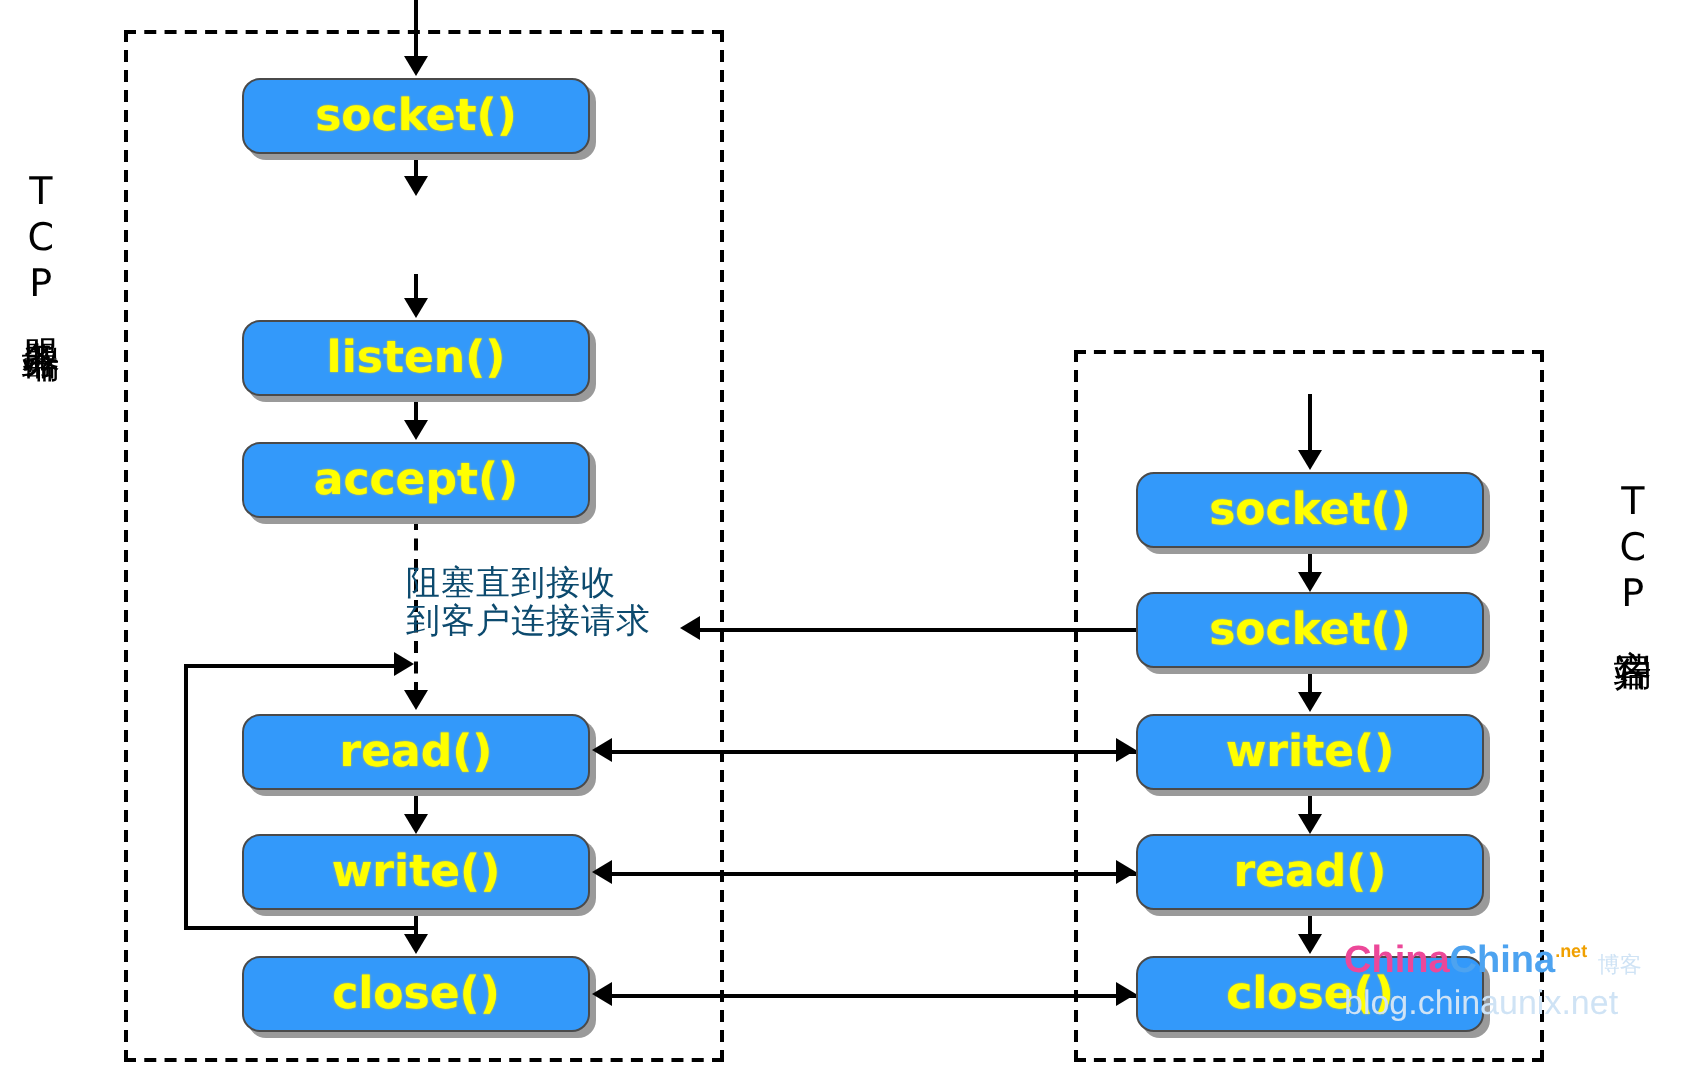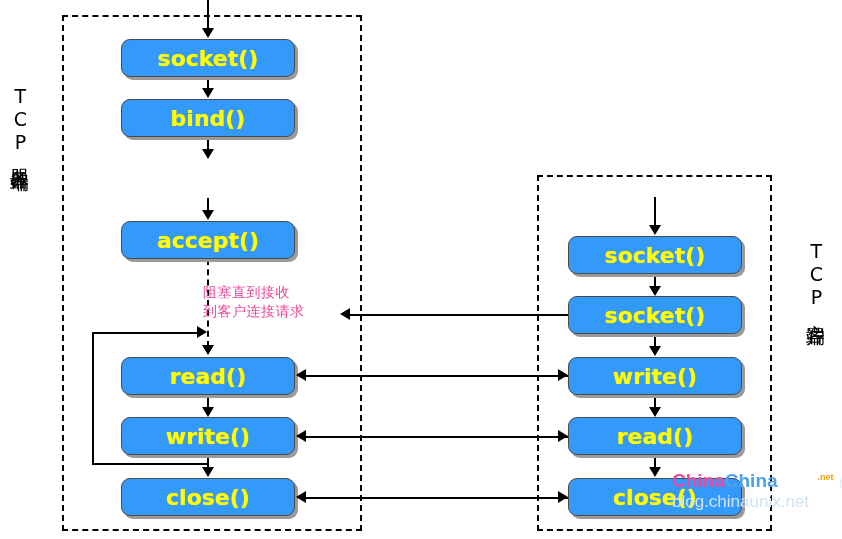--- a/index.html
+++ b/index.html
@@ -77,23 +77,23 @@
     border-top:6px solid transparent;
     border-bottom:6px solid transparent;
     border-left:10px solid #000;
   }
 
   
   #annotation{
     position:absolute;
     left:203px;top:283px;
     font-family:"DejaVu Sans","Liberation Sans",sans-serif;
-    font-size:14px;
+    font-size:17px;
     line-height:19px;
-    color:#ec4899;
+    color:#0c4a6e;
     white-space:pre-line;
     letter-spacing:0.5px;
   }
 
   
   #watermark{
     position:absolute;
     left:672px;top:470px;
     width:170px;height:52px;
     pointer-events:none;
@@ -104,21 +104,20 @@
     font-family:"Liberation Sans","DejaVu Sans",sans-serif;
     font-size:19px;font-weight:bold;
     color:#cfe3f5;
     white-space:nowrap;
   }
   #wm-china{color:#ec4899;}
   #wm-unix{color:#4da3f0;}
   #wm-net{
     font-size:9px;color:#f0a000;font-weight:bold;
     vertical-align:super;
-    margin-left:40px;
   }
   #wm-blog-cn{color:#cfe3f5;font-weight:normal;font-size:11px;}
   #wm-line2{
     position:absolute;left:0;top:22px;
     font-family:"Liberation Sans","DejaVu Sans",sans-serif;
     font-size:17px;
     color:#cfe3f5;
     white-space:nowrap;
   }
 </style>
@@ -153,21 +152,21 @@
 
   <div class="vline" style="left:207px;top:455px;height:13px;"></div>
   <div class="arrow-down" style="left:202px;top:467px;"></div>
 
   <div class="hline" style="left:92px;top:463px;width:116px;"></div>
   <div class="vline" style="left:92px;top:332px;height:133px;"></div>
   <div class="hline" style="left:92px;top:332px;width:110px;"></div>
   <div class="arrow-right" style="left:197px;top:326px;"></div>
 
   <div class="node" style="left:121px;top:39px;">socket()</div>
-  <div class="node" style="left:121px;top:99px;">bind()</div>
+  <div class="node" style="left:121px;top:160px;">listen()</div>
   <div class="node" style="left:121px;top:221px;">accept()</div>
   <div class="node" style="left:121px;top:357px;">read()</div>
   <div class="node" style="left:121px;top:417px;">write()</div>
   <div class="node" style="left:121px;top:478px;">close()</div>
 
   <div id="annotation">阻塞直到接收
 到客户连接请求</div>
 
   <div class="vline" style="left:654px;top:197px;height:30px;"></div>
   <div class="arrow-down" style="left:649px;top:225px;"></div>

